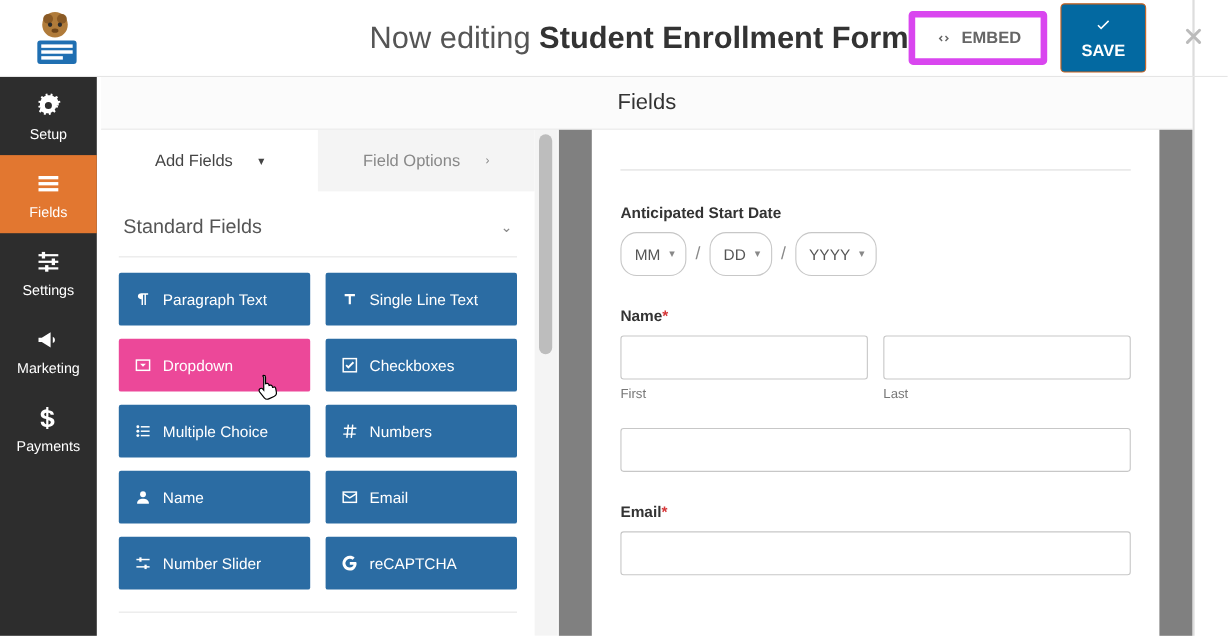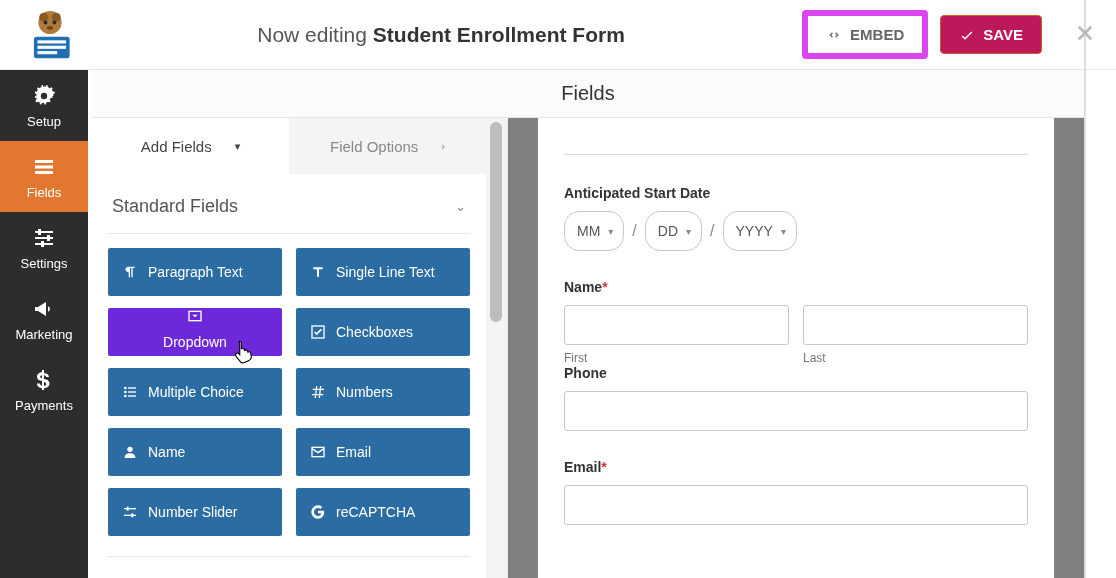--- a/index.html
+++ b/index.html
@@ -3,26 +3,26 @@
 <meta charset="utf-8">
 <style>
   * { box-sizing: border-box; margin: 0; padding: 0; }
   html, body { height: 100%; font-family: -apple-system, "Segoe UI", Helvetica, Arial, sans-serif; }
   body { width: 1116px; height: 578px; overflow: hidden; background:#fff; position:relative; }
 
   
   .topbar { height:70px; display:flex; align-items:center; padding:0 20px; border-bottom:1px solid #e5e5e5; position:relative;}
   .logo { width:60px; height:50px; position:relative; }
   .logo svg { width:100%; height:100%; }
-  .editing { flex:1; text-align:center; font-size:21px; color:#555; font-weight:300;}
+  .editing { flex:1; text-align:right; font-size:28px; color:#555; font-weight:300;}
   .editing b { font-weight:600; color:#333;}
   .topbtns { display:flex; gap:12px; align-items:center;}
   .btn { display:inline-flex; align-items:center; gap:8px; padding:10px 18px; font-size:15px; border-radius:4px; cursor:pointer; font-weight:600;}
   .btn-embed { background:#fff; border:6px solid #d946ef; color:#666;}
-  .btn-save { background:#be185d; color:#fff; border:1px solid #c9621f;}
+  .btn-save { background:#0369a1; color:#fff; border:1px solid #c9621f;flex-direction:column;}
   .close-x { font-size:28px; color:#bbb; margin-left:20px; cursor:pointer;}
 
   
   .rail { position:absolute; top:70px; left:0; bottom:0; width:88px; background:#2d2d2d; display:flex; flex-direction:column;}
   .rail-item { color:#fff; text-align:center; padding:14px 0 12px; font-size:13px; cursor:pointer;}
   .rail-item.active { background:#e27730;}
   .rail-icon { display:flex; justify-content:center; margin-bottom:6px;}
   .rail-icon svg { width:24px; height:24px; fill:#fff;}
 
   
@@ -40,41 +40,41 @@
   .tab { flex:1; display:flex; align-items:center; justify-content:center; gap:23px; cursor:pointer;}
   .tab.inactive { background:#f4f4f4; color:#888;}
   .chev { font-size:11px;}
 
   .section-title { display:flex; justify-content:space-between; align-items:center; padding:22px 20px 10px; font-size:18px; color:#555;}
   .section-title .caret { font-size:13px; color:#888;}
   .sep { height:1px; background:#e5e5e5; margin:6px 16px 14px;}
 
   .grid { display:grid; grid-template-columns:1fr 1fr; gap:12px 14px; padding:0 16px;}
   .field-btn { background:#2b6ca3; color:#fff; height:48px; border-radius:2px; display:flex; align-items:center; padding:0 14px; gap:10px; font-size:14px; cursor:pointer; white-space:nowrap;}
-  .field-btn.hover { background:#6d28d9;flex-direction:column;}
+  .field-btn.hover { background:#ec4899;}
   .field-btn svg { width:16px; height:16px; fill:#fff; flex-shrink:0;}
 
   
   .cursor-hand { position:absolute; width:26px; height:26px; pointer-events:none;}
   .cursor-hand svg { width:100%; height:100%; }
 
   .right { flex:1; display:flex; justify-content:flex-start; background:#fff; border-left:30px solid #808080; border-right:30px solid #808080;}
   .form-canvas { width:100%; max-width:540px; padding:20px 26px;}
   .thin-line { border:none; border-top:1px solid #ddd; margin:16px 0 30px;}
 
   .flabel { font-size:14px; font-weight:700; color:#333; margin-bottom:10px; display:block;}
   .req { color:#d63638;}
   .sublabel { font-size:12px; color:#777; margin-top:6px;}
 
   .date-row { display:flex; align-items:center; gap:8px; margin-bottom:28px;}
   .sel { border:1px solid #c7c7c7; border-radius:15px; height:40px; display:flex; align-items:center; padding:0 10px 0 12px; gap:8px; font-size:14px; color:#555; background:#fff; cursor:pointer;}
   .sel .dd { font-size:10px; color:#888;}
   .slash { color:#888;}
 
-  .row2 { display:flex; gap:14px; }
+  .row2 { display:flex; gap:14px; margin-bottom:24px;}
   .col { flex:1;}
   input.txt { width:100%; height:40px; border:1px solid #c7c7c7; border-radius:3px; padding:0 10px; font-size:14px;}
   .full { width:100%; margin-bottom:28px;}
 
   
   .page-right-border { position:absolute; right:30px; top:0; bottom:0; width:2px; background:#ddd;}
 </style>
 </head>
 <body>
 
@@ -308,21 +308,20 @@
           <div class="col">
             <input class="txt" style="">
             <div class="sublabel">First</div>
           </div>
           <div class="col">
             <input class="txt" style="">
             <div class="sublabel">Last</div>
           </div>
         </div>
 
-        <label class="flabel">Phone</label>
         <div class="full"><input class="txt" style=""></div>
 
         <label class="flabel">
           <span>Email</span><span class="req">*</span>
         </label>
         <div class="full" style="margin-bottom:10px;"><input class="txt" style=""></div>
       </div>
     </div>
 
   </div>

